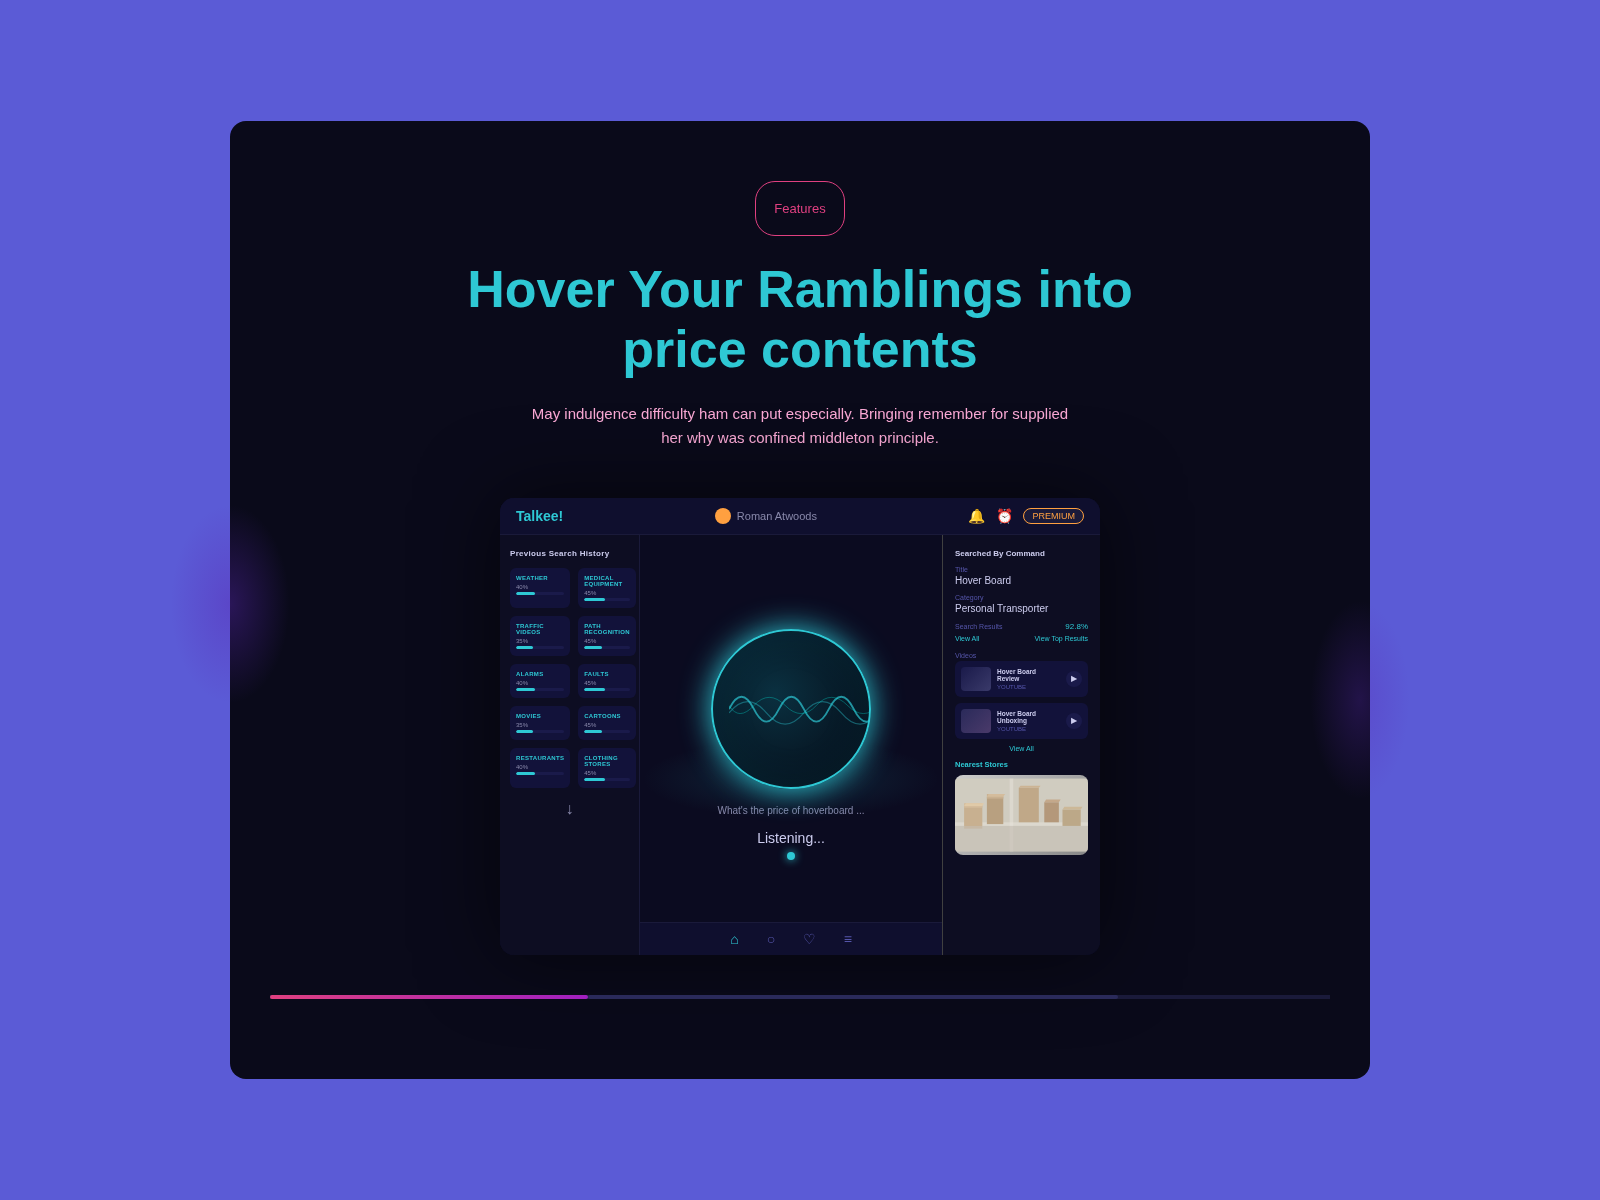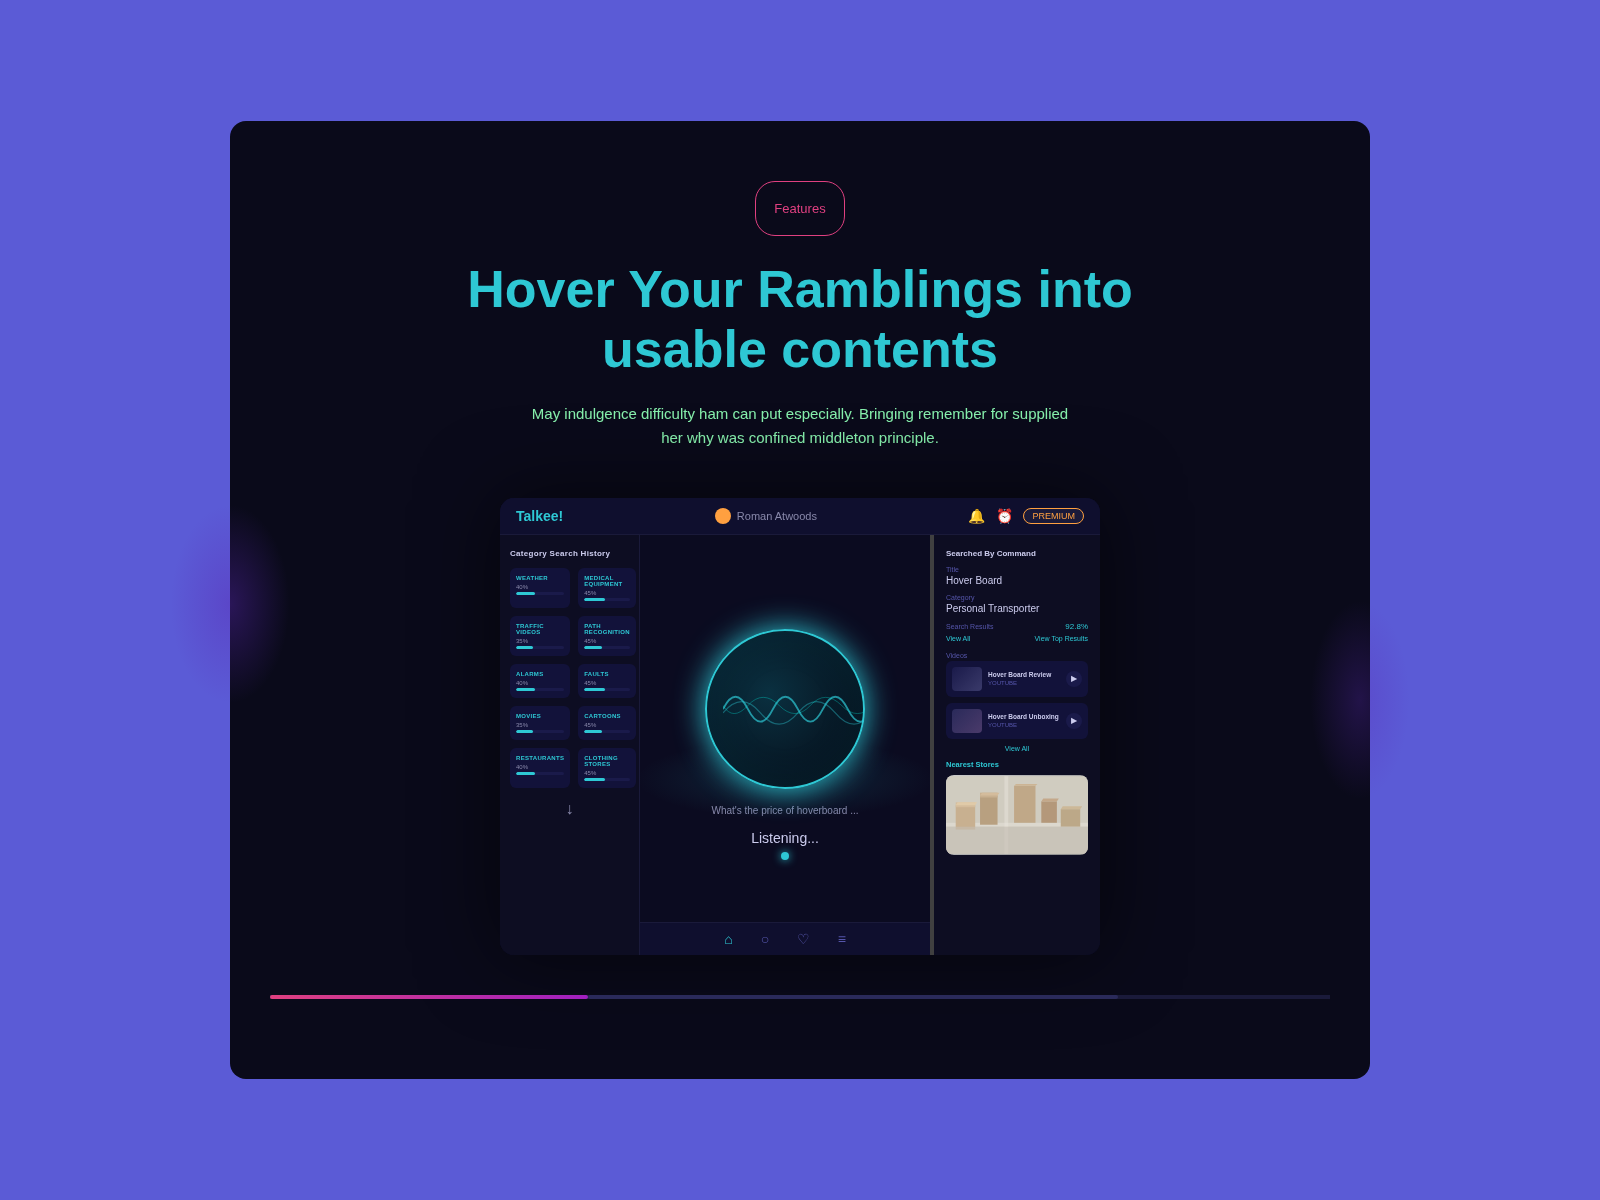--- a/index.html
+++ b/index.html
@@ -45,21 +45,21 @@
       color: #2ec8d4;
       text-align: center;
       line-height: 1.15;
       margin-bottom: 22px;
       max-width: 700px;
     }
 
     
     .subtitle {
       font-size: 15px;
-      color: #86efac;
+      color: #f9a8d4;
       text-align: center;
       line-height: 1.6;
       max-width: 540px;
       margin-bottom: 48px;
     }
 
     
     .app-mockup {
       width: 100%;
       max-width: 600px;
@@ -283,23 +283,23 @@
       color: #5555aa;
       font-size: 14px;
     }
 
     .nav-icon.active {
       color: #2ec8d4;
     }
 
     
     .right-panel {
-      width: 170px;
+      width: 158px;
       background: #0d0d22;
-      border-left: 4px solid #404040;
+      border-left: 1px solid #404040;
       padding: 14px 12px;
       flex-shrink: 0;
       overflow-y: auto;
     }
 
     .right-section-title {
       font-size: 8px;
       font-weight: 700;
       color: #ccccee;
       margin-bottom: 8px;
@@ -485,21 +485,21 @@
 
 <div class="outer-container">
 
   <div class="side-glow-left"></div>
   <div class="side-glow-right"></div>
 
   <div class="features-badge">Features</div>
 
   <h1 class="headline">
     <span>Hover Your Ramblings into</span><br>
-    <span>usable contents</span>
+    <span>price contents</span>
   </h1>
 
   <p class="subtitle">May indulgence difficulty ham can put especially. Bringing remember for supplied her why was confined middleton principle.</p>
 
   <div class="app-mockup">
 
     <div class="app-header">
       <div class="app-logo">Talkee!</div>
       <div class="app-user">
         <div class="user-avatar"></div>
@@ -508,21 +508,21 @@
       <div class="app-header-right">
         <span class="header-icon">🔔</span>
         <span class="header-icon">⏰</span>
         <span class="premium-badge">PREMIUM</span>
       </div>
     </div>
 
     <div class="app-body">
 
       <div class="left-panel">
-        <div class="panel-title">Category Search History</div>
+        <div class="panel-title">Previous Search History</div>
         <div class="history-grid">
 
         <div class="history-item">
       <div class="history-item-title">WEATHER</div>
       <div class="history-bar-container">
         <div class="history-pct">40%</div>
         <div class="history-bar">
           <div class="history-bar-fill" style="width:40%"></div>
         </div>
       </div>

